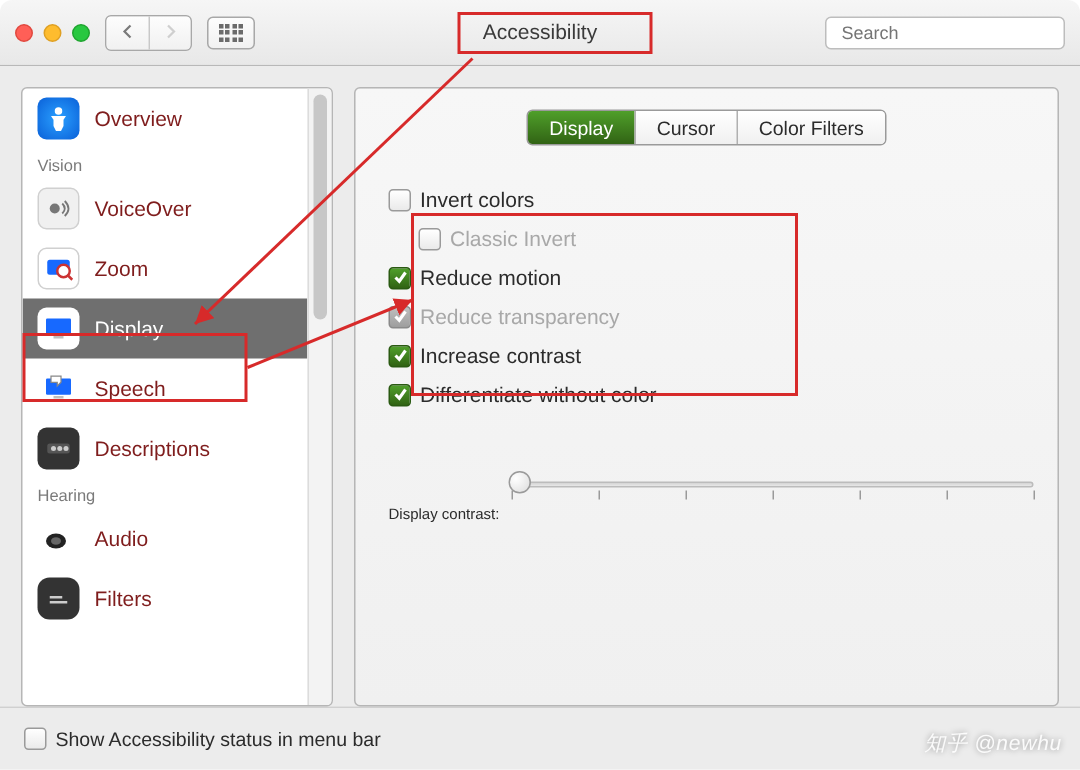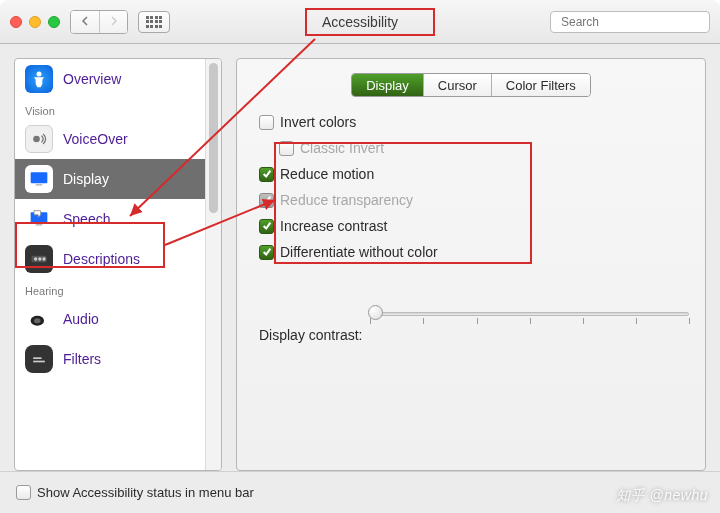--- a/index.html
+++ b/index.html
@@ -51,21 +51,21 @@
     background:#fff; position:relative; overflow:hidden;
     display:flex;
   }
   .sidebar { flex:1; overflow:hidden; }
   .scrollbar { width:16px; background:#f3f3f3; border-left:1px solid #dcdcdc; position:relative; }
   .scroll-thumb { position:absolute; left:3px; right:3px; top:4px; height:150px; background:#c7c7c7; border-radius:6px; }
 
   .sb-group-label { font-size:11px; color:#7a7a7a; padding: 6px 10px 2px; }
   .sb-item {
     display:flex; align-items:center; gap:10px;
-    height: 40px; padding: 0 10px; font-size:14px; color:#4c1d95;
+    height: 40px; padding: 0 10px; font-size:14px; color:#7f1d1d;
     cursor:default; position:relative;
   }
   .sb-item.selected { background:#6f6f6f; color:#fff; }
   .sb-icon {
     width:28px; height:28px; border-radius:6px; flex:0 0 28px;
     display:flex; align-items:center; justify-content:center;
     background:#f0f0f0; border:1px solid #d0d0d0;
   }
   .sb-icon svg { width:20px; height:20px; }
 
@@ -74,33 +74,33 @@
     flex:1; border:1px solid #b6b6b6; border-radius:4px;
     background:linear-gradient(#f7f7f7,#f0f0f0);
     padding: 14px 16px 10px; display:flex; flex-direction:column; gap:14px;
   }
   .tabs { display:flex; justify-content:center; }
   .tabbar { display:inline-flex; border:1px solid #9a9a9a; border-radius:4px; overflow:hidden; }
   .tabbar button { border:none; height:22px; padding:0 14px; font-size:13px; background:linear-gradient(#fff,#f0f0f0); color:#2b2b2b; }
   .tabbar button + button { border-left:1px solid #b0b0b0; }
   .tabbar button.active { background:#3f7f1a; background:linear-gradient(#4f9f2a,#316314); color:#fff; }
 
-  .checks { display:flex; flex-direction:column; gap:4px; padding-left:6px; position:relative; }
+  .checks { display:flex; flex-direction:column; gap:4px; padding-left:6px; position:relative;margin-top:11px; }
   .chk-row { display:flex; align-items:center; gap:6px; font-size:14px; color:#2b2b2b; height:22px; }
   .chk-row.disabled { color:#a8a8a8; }
   .chk {
     width:15px; height:15px; border:1px solid #9a9a9a; border-radius:3px;
     background:linear-gradient(#fff,#eaeaea); display:flex; align-items:center; justify-content:center;
   }
   .chk.checked { background:linear-gradient(#4f9f2a,#316314); border-color:#2a5a12; }
   .chk.checked.disabled-chk { background:linear-gradient(#bfbfbf,#9e9e9e); border-color:#8a8a8a; }
   .chk svg { width:10px; height:10px; stroke:#fff; stroke-width:2.5; fill:none; }
 
   .slider-area { margin-top:8px; padding-left:6px; }
-  .slider-label { font-size:14px; color:#2b2b2b;margin-top:42px; }
+  .slider-label { font-size:10px; color:#2b2b2b;margin-top:42px; }
   .slider-row { display:flex; align-items:center; gap:8px; }
   .slider {
     flex:1; height:22px; position:relative;
   }
   .slider-track { position:absolute; left:0; right:0; top:9px; height:4px; background:linear-gradient(#d4d4d4,#e8e8e8); border:1px solid #bcbcbc; border-radius:3px; }
   .slider-tick { position:absolute; top:15px; width:1px; height:6px; background:#9a9a9a; }
   .slider-thumb { position:absolute; top:2px; width:15px; height:15px; border-radius:50%; background:radial-gradient(circle at 30% 30%, #fff, #dcdcdc); border:1px solid #9a9a9a; }
   .slider-ends { display:flex; justify-content:space-between; font-size:11px; color:#5a5a5a; margin-top:4px; }
 
   
@@ -185,20 +185,30 @@
       <div class="sb-group-label">Vision</div>
       <div class="sb-item">
         <span class="sb-icon">
           <svg viewBox="0 0 24 24">
               <circle cx="9" cy="12" r="4" fill="#777"></circle>
               <path d="M15 8 q4 4 0 8" stroke="#777" stroke-width="1.5" fill="none"></path>
               <path d="M17 6 q6 6 0 12" stroke="#777" stroke-width="1.5" fill="none"></path>
             </svg>
         </span>
         <span>VoiceOver</span>
+      </div>
+      <div class="sb-item">
+        <span class="sb-icon" style="background:#fff">
+          <svg viewBox="0 0 24 24">
+              <rect x="3" y="5" width="18" height="12" rx="2" fill="#1769ff"></rect>
+              <circle cx="16" cy="14" r="5" fill="#fff" stroke="#c33" stroke-width="2"></circle>
+              <line x1="19" y1="17" x2="23" y2="21" stroke="#c33" stroke-width="2"></line>
+            </svg>
+        </span>
+        <span>Zoom</span>
       </div>
       <div class="sb-item selected">
         <span class="sb-icon" style="background:#fff;border:none">
           <svg viewBox="0 0 24 24">
               <rect x="2" y="4" width="20" height="13" rx="1" fill="#1769ff"></rect>
               <rect x="8" y="18" width="8" height="2" fill="#bfbfbf"></rect>
             </svg>
         </span>
         <span>Display</span>
       </div>

